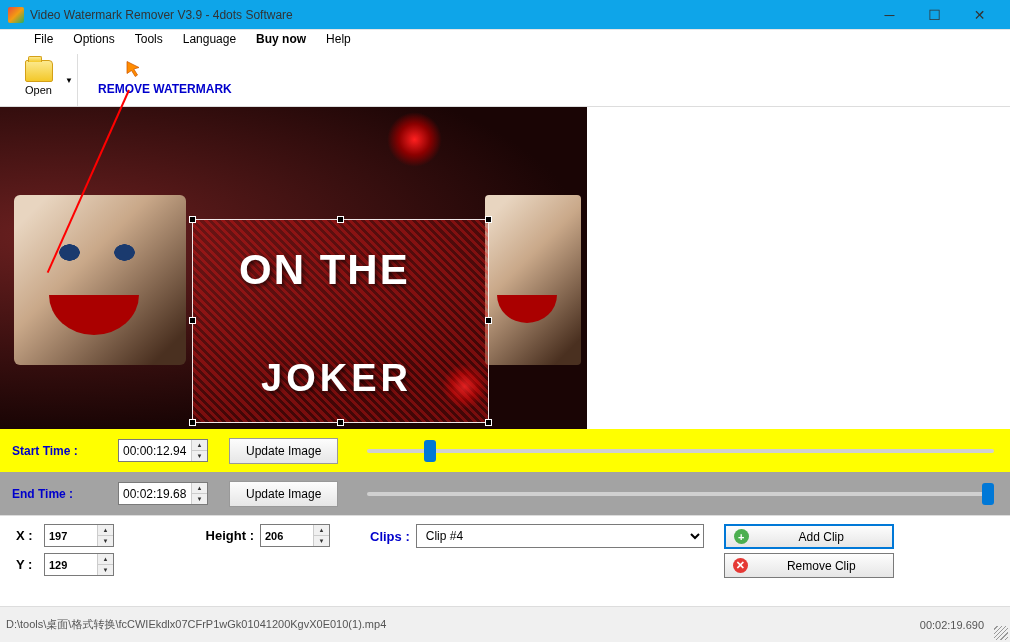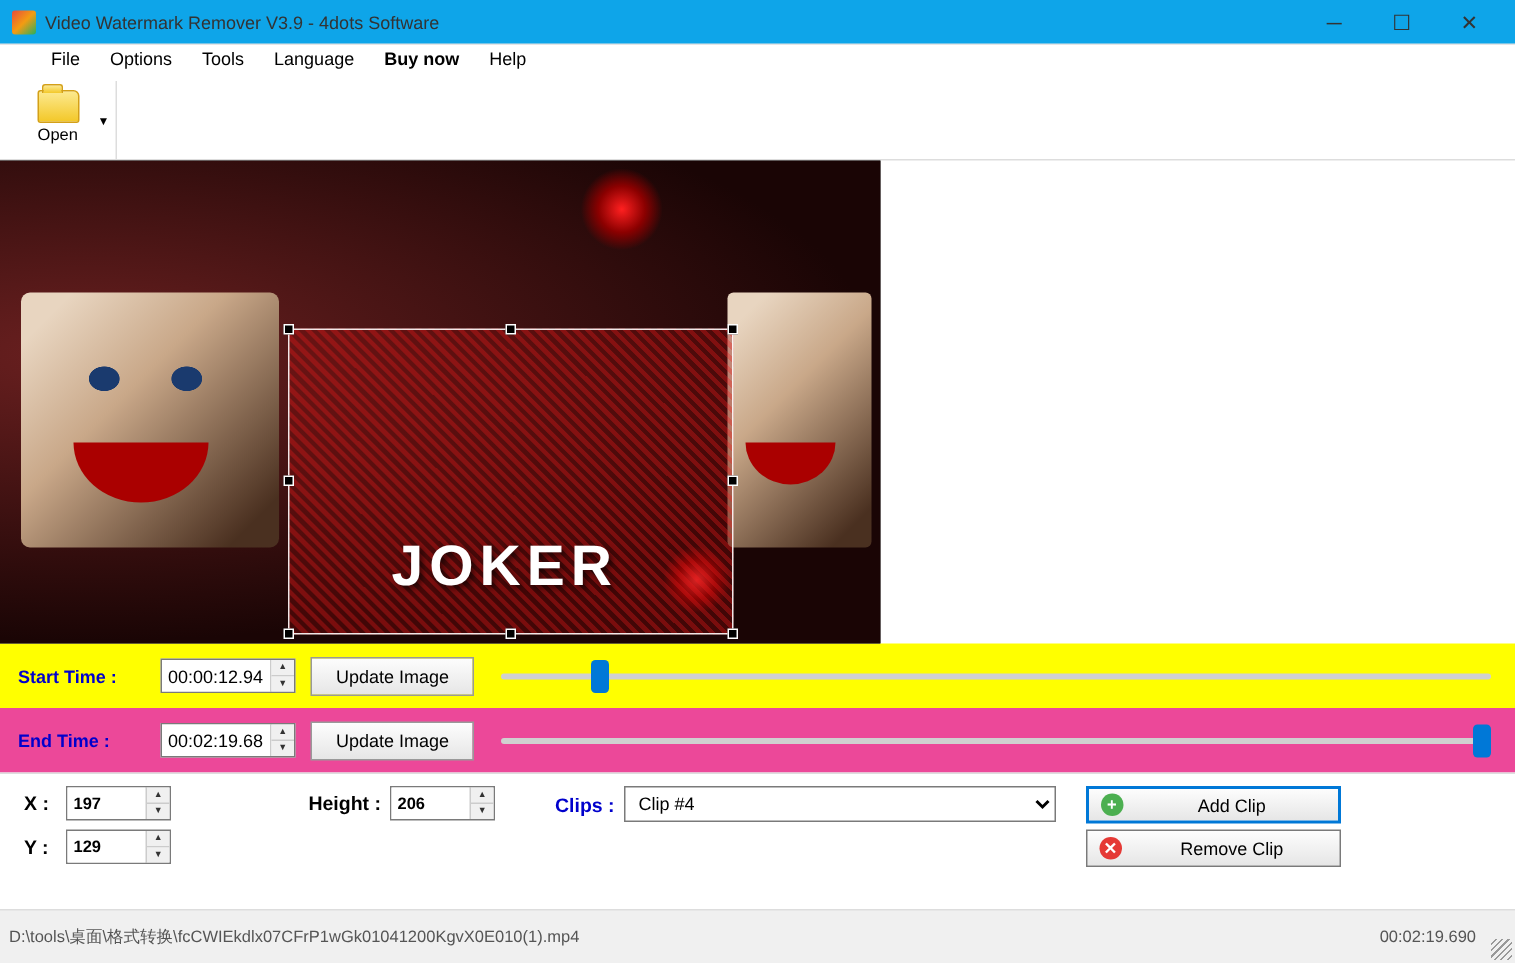--- a/index.html
+++ b/index.html
@@ -43,23 +43,23 @@
     .face-right::after { content: ''; position: absolute; top: 100px; left: 12px; width: 60px; height: 28px; background: #a00; border-radius: 0 0 50% 50% / 0 0 100% 100%; }
     .selection { position: absolute; top: 112px; left: 192px; width: 297px; height: 204px; border: 1px solid rgba(255,255,255,0.9); background: repeating-linear-gradient(45deg, rgba(200,20,20,0.55) 0px, rgba(200,20,20,0.55) 3px, rgba(140,10,10,0.35) 3px, rgba(140,10,10,0.35) 6px); }
     .selection-text1 { position: absolute; top: 26px; left: 46px; color: #fff; font-size: 42px; font-weight: 900; font-family: Impact, sans-serif; letter-spacing: 2px; text-shadow: 2px 2px 4px rgba(0,0,0,0.6); }
     .selection-text2 { position: absolute; bottom: 22px; left: 68px; color: #fff; font-size: 38px; font-weight: 900; font-family: Impact, sans-serif; letter-spacing: 4px; text-shadow: 2px 2px 4px rgba(0,0,0,0.6); }
     .handle { position: absolute; width: 7px; height: 7px; background: #000; border: 1px solid #fff; }
     .handle.tl { top: -4px; left: -4px; } .handle.tc { top: -4px; left: calc(50% - 4px); } .handle.tr { top: -4px; right: -4px; }
     .handle.ml { top: calc(50% - 4px); left: -4px; } .handle.mr { top: calc(50% - 4px); right: -4px; }
     .handle.bl { bottom: -4px; left: -4px; } .handle.bc { bottom: -4px; left: calc(50% - 4px); } .handle.br { bottom: -4px; right: -4px; }
     
     
-    .time-row { display: flex; align-items: center; height: 43px; padding: 0 12px; gap: 10px; }
+    .time-row { display: flex; align-items: center; height: 43px; padding: 0 12px; gap: 21px; }
     .time-row.start { background: #ffff00; }
-    .time-row.end { background: #ec4899; }
+    .time-row.end { background: #a3a3a3; }
     .time-label { font-weight: bold; color: #0000cc; width: 85px; }
     .time-input-wrap { display: flex; align-items: center; border: 1px solid #7a7a7a; background: #fff; height: 23px; }
     .time-input { border: none; width: 72px; height: 21px; padding: 0 4px; font-size: 12px; outline: none; }
     .spinner { display: flex; flex-direction: column; width: 16px; height: 21px; border-left: 1px solid #ccc; }
     .spinner-btn { flex: 1; background: #f0f0f0; display: flex; align-items: center; justify-content: center; font-size: 6px; cursor: pointer; color: #333; }
     .spinner-btn:first-child { border-bottom: 1px solid #ccc; }
     .update-btn { height: 26px; padding: 0 16px; background: linear-gradient(#fdfdfd, #e6e6e6); border: 1px solid #999; cursor: pointer; font-size: 12px; font-family: SimSun, sans-serif; }
     .slider-track { flex: 1; height: 4px; background: #d0d0d0; border-radius: 2px; position: relative; margin-left: 8px; margin-right: 4px; }
     .slider-thumb { position: absolute; top: -9px; width: 12px; height: 22px; background: #0078d7; border-radius: 3px; cursor: pointer; }
     
@@ -110,30 +110,40 @@
   <div class="menu-item bold">Buy now</div>
   <div class="menu-item">Help</div>
 </div>
 
 <div class="toolbar">
   <div class="toolbar-open">
     <div class="folder-icon"></div>
     <div class="open-label">Open</div>
     <div class="dropdown-arrow-small">▼</div>
   </div>
+  <div class="toolbar-remove">
+    <div class="remove-icon">
+      <svg viewBox="0 0 24 24">
+          <path d="M4 2 L20 10 L13 12 L18 20 L15 22 L10 14 L4 18 Z" fill="#ff8c00" stroke="#cc5500" stroke-width="1"></path>
+        </svg>
+    </div>
+    <div class="remove-text">REMOVE WATERMARK</div>
+    <div class="red-line"></div>
+  </div>
 </div>
 
 <div class="preview-area">
   <div class="video-preview">
     <div class="joker-bg"></div>
     <div class="spotlight1"></div>
     <div class="spotlight2"></div>
     <div class="face-left"></div>
     <div class="face-right"></div>
     <div class="selection">
+      <div class="selection-text1">ON THE</div>
       <div class="selection-text2">JOKER</div>
       <div class="handle tl"></div>
       <div class="handle tc"></div>
       <div class="handle tr"></div>
       <div class="handle ml"></div>
       <div class="handle mr"></div>
       <div class="handle bl"></div>
       <div class="handle bc"></div>
       <div class="handle br"></div>
     </div>

